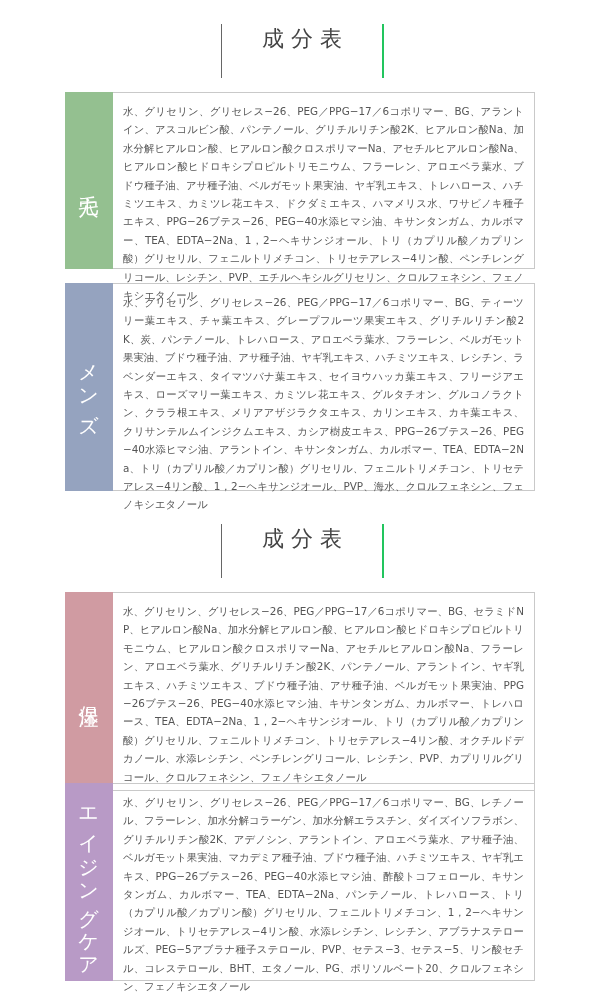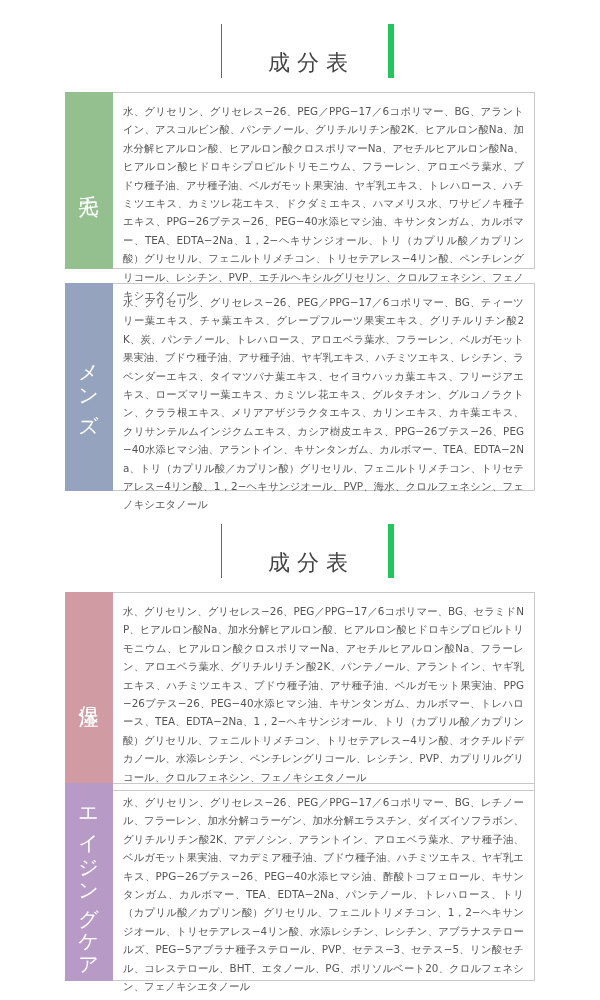--- a/index.html
+++ b/index.html
@@ -1,20 +1,20 @@
 <!DOCTYPE html>
 <html><head>
 <meta charset="utf-8">
 <style>
   html, body { margin: 0; padding: 0; background: #ffffff; }
   body { width: 600px; height: 1000px; position: relative; overflow: hidden;
          font-family: "DejaVu Sans", "Liberation Sans", sans-serif; color: #555; }
   .title-block { position: absolute; left: 221px; width: 160px; height: 54px;
-                 border-left: 1px solid #666; border-right: 6px solid #22c55e;
-                 display: flex; align-items: flex-end; justify-content: center; padding-left: 6px; }
+                 border-left: 1px solid #666; border-right: 2px solid #22c55e;
+                 display: flex; align-items: flex-start; justify-content: center; }
   .title-text { font-size: 22px; letter-spacing: 7px; color: #444; padding-left: 7px; }
   .section { position: absolute; left: 65px; width: 470px; display: flex;
              box-sizing: border-box; }
   .label-col { width: 48px; flex: 0 0 48px; display: flex; align-items: center;
                justify-content: center; color: #fff; }
   .label-text { writing-mode: vertical-rl; text-orientation: upright; font-size: 20px;
                 letter-spacing: 2px; line-height: 1; }
   .content-box { flex: 1; border: 1px solid #c9c9c9; border-left: none;
                  padding: 9px 10px 20px 10px; font-size: 10.4px; line-height: 18.4px;
                  color: #555; box-sizing: border-box; text-align: justify;

